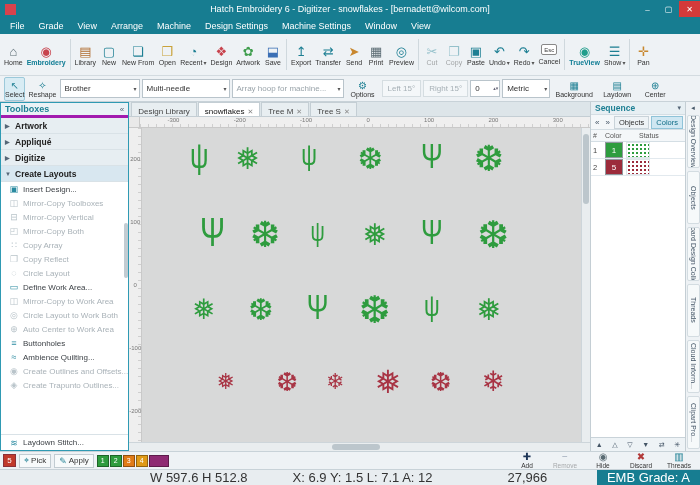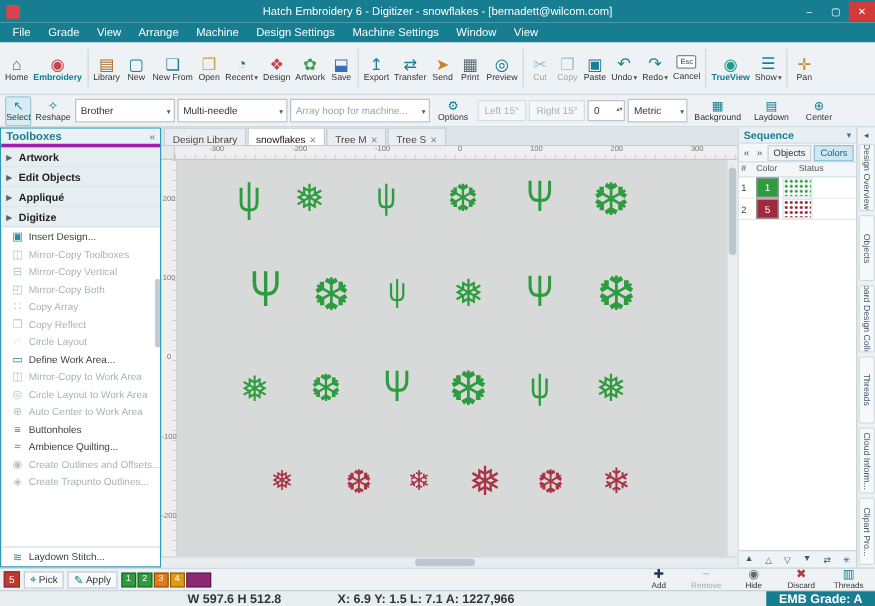--- a/index.html
+++ b/index.html
@@ -114,24 +114,24 @@
   .swatches{display:flex;gap:1px;align-items:center;}
   .swatch{width:12px;height:12px;display:flex;align-items:center;justify-content:center;font-size:7px;color:#fff;border:1px solid rgba(0,0,0,.35);}
   .swatch.wide{width:20px;}
   .actions{margin-left:auto;display:flex;gap:2px;}
   .abtn{display:flex;flex-direction:column;align-items:center;justify-content:center;width:36px;}
   .abtn .ic{font-size:10px;line-height:10px;}
   .abtn .lb{font-size:6.5px;color:#333;}
   .abtn.disabled{opacity:.4;}
 
   
-  .statusbar{flex:0 0 13px;background:#e8edf0;border-top:1px solid #c8d2d8;display:flex;align-items:center;font-size:10px;color:#333;white-space:nowrap;font-weight:bold;}
+  .statusbar{flex:0 0 13px;background:#e8edf0;border-top:1px solid #c8d2d8;display:flex;align-items:center;font-size:13px;color:#333;white-space:nowrap;}
   .st-size{margin-left:150px;}
   .st-coords{margin-left:45px;}
-  .st-stitch{}
+  .st-stitch{margin-left:75px;}
   .st-grade{margin-left:auto;background:#177d91;color:#fff;height:100%;display:flex;align-items:center;padding:0 10px;}
 </style>
 </head>
 <body>
 
 <div id="app">
 
   <div class="titlebar">
     <div class="logo"></div>
     <div class="title">Hatch Embroidery 6 - Digitizer - snowflakes - [bernadett@wilcom.com]</div>
@@ -313,23 +313,23 @@
 
   <div class="main">
 
     <div class="toolboxes">
       <div class="tbx-header">
         <span>Toolboxes</span>
         <span class="coll">«</span>
       </div>
       <div class="tbx-body" id="tbx-body">
           <div class="tbx-sec"><span class="arr">▶</span>Artwork</div>
-          <div class="tbx-sec"><span class="arr">▶</span>Edit Objects</div>
           <div class="tbx-sec"><span class="arr">▶</span>Appliqué</div>
           <div class="tbx-sec"><span class="arr">▶</span>Digitize</div>
+          <div class="tbx-sec open"><span class="arr">▼</span>Create Layouts</div>
           <div class="tbx-item">
             <span class="ic">▣</span>
             <span>Insert Design...</span>
           </div>
           <div class="tbx-item disabled">
             <span class="ic">◫</span>
             <span>Mirror-Copy Toolboxes</span>
           </div>
           <div class="tbx-item disabled">
             <span class="ic">⊟</span>
@@ -354,21 +354,21 @@
           <div class="tbx-item">
             <span class="ic">▭</span>
             <span>Define Work Area...</span>
           </div>
           <div class="tbx-item disabled">
             <span class="ic">◫</span>
             <span>Mirror-Copy to Work Area</span>
           </div>
           <div class="tbx-item disabled">
             <span class="ic">◎</span>
-            <span>Circle Layout to Work Area</span>
+            <span>Circle Layout to Work Both</span>
           </div>
           <div class="tbx-item disabled">
             <span class="ic">⊕</span>
             <span>Auto Center to Work Area</span>
           </div>
           <div class="tbx-item">
             <span class="ic">≡</span>
             <span>Buttonholes</span>
           </div>
           <div class="tbx-item">

